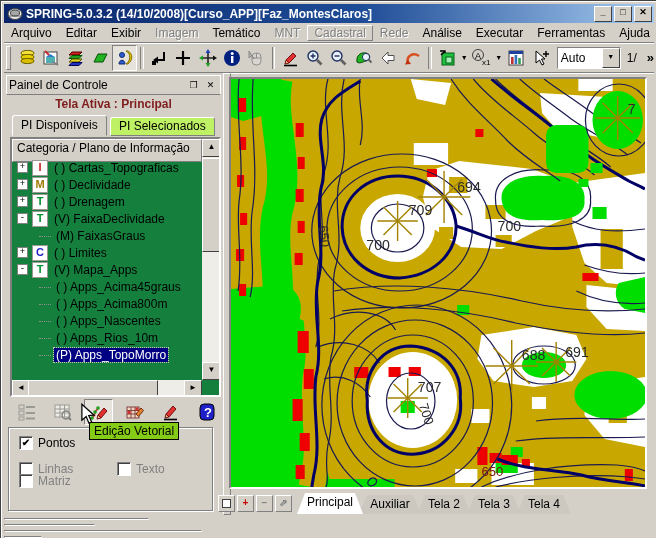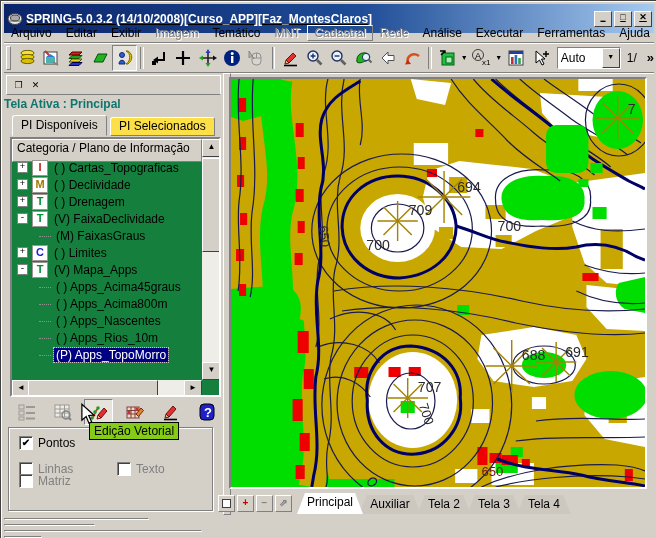--- a/index.html
+++ b/index.html
@@ -1,21 +1,21 @@
 <!DOCTYPE html>
 <html><head>
 <meta charset="utf-8">
 <style>
   html,body{margin:0;padding:0;background:#777;font-family:"Liberation Sans",sans-serif;}
   #window{position:relative;width:656px;height:538px;background:#D4D0C8;
     border:1px solid #404040;box-shadow:inset 1px 1px 0 #fff,inset -1px -1px 0 #808080;
     overflow:hidden;font-size:12px;color:#000;}
   
-  .titlebar{position:absolute;left:3px;top:3px;right:3px;height:29px;
-    background:linear-gradient(90deg,#0A246A,#1E4C96 55%,#A6CAF0);display:flex;align-items:center;padding:0 2px;text-decoration:underline;}
+  .titlebar{position:absolute;left:3px;top:3px;right:3px;height:19px;
+    background:linear-gradient(90deg,#0A246A,#1E4C96 55%,#A6CAF0);display:flex;align-items:center;padding:0 2px;}
   .titlebar .ticon{width:16px;height:14px;margin:0 3px 0 1px;}
   .titlebar .ttext{color:#fff;font-weight:bold;font-size:12px;flex:1;white-space:nowrap;overflow:hidden;}
   .winbtn{width:16px;height:14px;margin-left:2px;background:#D4D0C8;border:1px solid;
     border-color:#fff #404040 #404040 #fff;font-size:9px;line-height:11px;text-align:center;font-weight:bold;}
   
   .menubar{position:absolute;left:3px;top:22px;right:3px;height:19px;display:flex;align-items:center;
     border-bottom:1px solid #808080;box-shadow:0 1px 0 #fff;}
   .mi{padding:1px 7px;white-space:nowrap;}
   .mi.dis{color:#808080;text-shadow:1px 1px 0 #fff;}
   .mi.framed{border:1px solid;border-color:#fff #808080 #808080 #fff;padding:0 6px;}
@@ -31,26 +31,26 @@
   .combo .cval{width:38px;padding:0 3px;font-size:12px;}
   .combo .cbtn{width:16px;height:18px;background:#D4D0C8;border:1px solid;border-color:#fff #404040 #404040 #fff;font-size:7px;text-align:center;line-height:16px;}
   .pageind{margin:0 6px 0 6px;font-size:12px;}
   .ovf{font-size:13px;font-weight:bold;margin-left:4px;}
   
   .panel{position:absolute;left:3px;top:72px;width:219px;height:440px;background:#D4D0C8;}
   .phead{position:absolute;left:2px;top:2px;right:2px;height:18px;display:flex;align-items:center;
     border:1px solid #fff;border-bottom-color:#808080;padding:0 2px;}
   .phead .ptitle{flex:1;font-size:12px;}
   .pbtn{width:15px;height:13px;font-size:9px;line-height:12px;text-align:center;margin-left:2px;}
-  .ascreen{position:absolute;left:0;top:24px;width:100%;color:#0f766e;font-weight:bold;font-size:12px;}
+  .ascreen{position:absolute;left:0;top:24px;width:100%;text-align:center;color:#7f1d1d;font-weight:bold;font-size:12px;}
   .pitabs{position:absolute;left:4px;top:42px;right:4px;height:21px;}
   .pitab{position:absolute;bottom:0;padding:0 8px;font-size:12px;border:1px solid;
     border-color:#fff #808080 #D4D0C8 #fff;border-radius:3px 3px 0 0;background:#D4D0C8;}
   .pitab.on{height:19px;line-height:19px;left:4px;z-index:2;}
-  .pitab.off{height:17px;line-height:17px;left:102px;background:#fde047;border-bottom-color:#808080;}
+  .pitab.off{height:17px;line-height:17px;left:102px;background:#bef264;border-bottom-color:#808080;}
   .treewrap{position:absolute;left:6px;top:64px;width:207px;height:256px;background:#15803d;
     border:2px solid;border-color:#808080 #fff #fff #808080;overflow:hidden;}
   .thead{position:absolute;left:0;top:0;right:17px;height:19px;background:#D4D0C8;border:1px solid;
     border-color:#fff #808080 #808080 #fff;font-size:12px;padding:1px 4px;white-space:nowrap;overflow:hidden;}
   .vscroll{position:absolute;top:0;right:0;width:17px;bottom:15px;background:#EFEDE7;}
   .sbtn{position:absolute;left:0;width:17px;height:16px;background:#D4D0C8;border:1px solid;
     border-color:#fff #404040 #404040 #fff;font-size:8px;text-align:center;line-height:14px;}
   .vthumb{position:absolute;left:0;top:19px;width:17px;height:92px;background:#D4D0C8;border:1px solid;border-color:#fff #404040 #404040 #fff;}
   .hscroll{position:absolute;left:0;bottom:0;right:17px;height:15px;background:#EFEDE7;}
   .hbtn{position:absolute;top:0;width:16px;height:15px;background:#D4D0C8;border:1px solid;border-color:#fff #404040 #404040 #fff;font-size:8px;text-align:center;line-height:13px;}
@@ -283,20 +283,21 @@
     <span class="combo">
       <span class="cval">Auto</span>
       <span class="cbtn">▼</span>
     </span>
     <span class="pageind">1/</span>
     <span class="ovf">»</span>
   </div>
 
   <div class="panel">
     <div class="phead">
+      <span class="ptitle">Painel de Controle</span>
       <span class="pbtn">❐</span>
       <span class="pbtn">✕</span>
     </div>
     <div class="ascreen">Tela Ativa : Principal</div>
     <div class="pitabs">
       <span class="pitab on">PI Disponíveis</span>
       <span class="pitab off">PI Selecionados</span>
     </div>
     <div class="treewrap">
       <div class="thead">Categoria / Plano de Informação</div>

